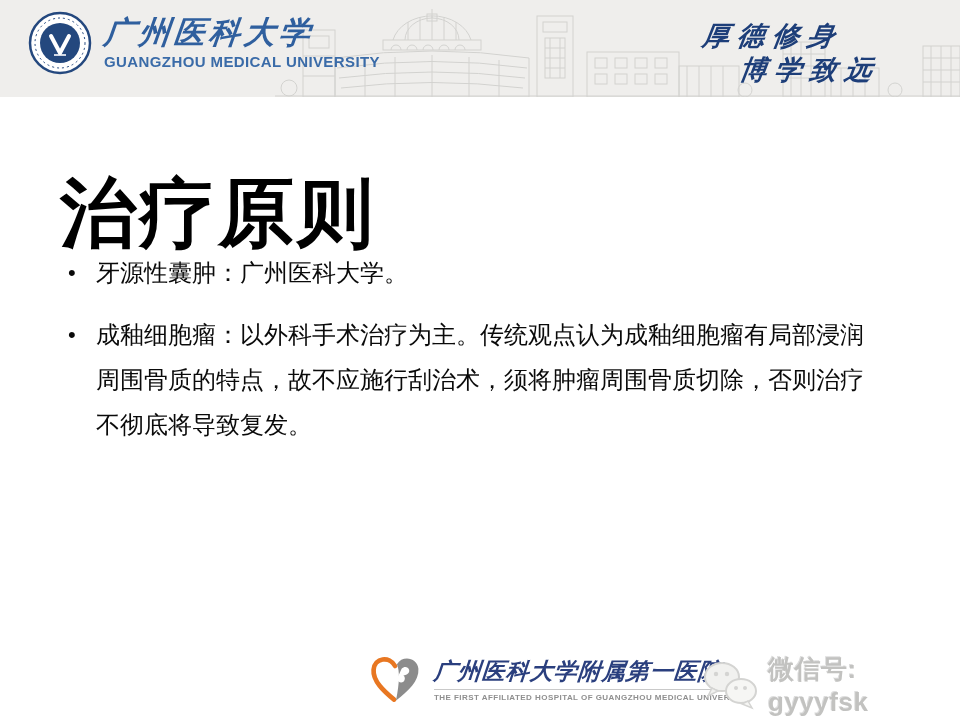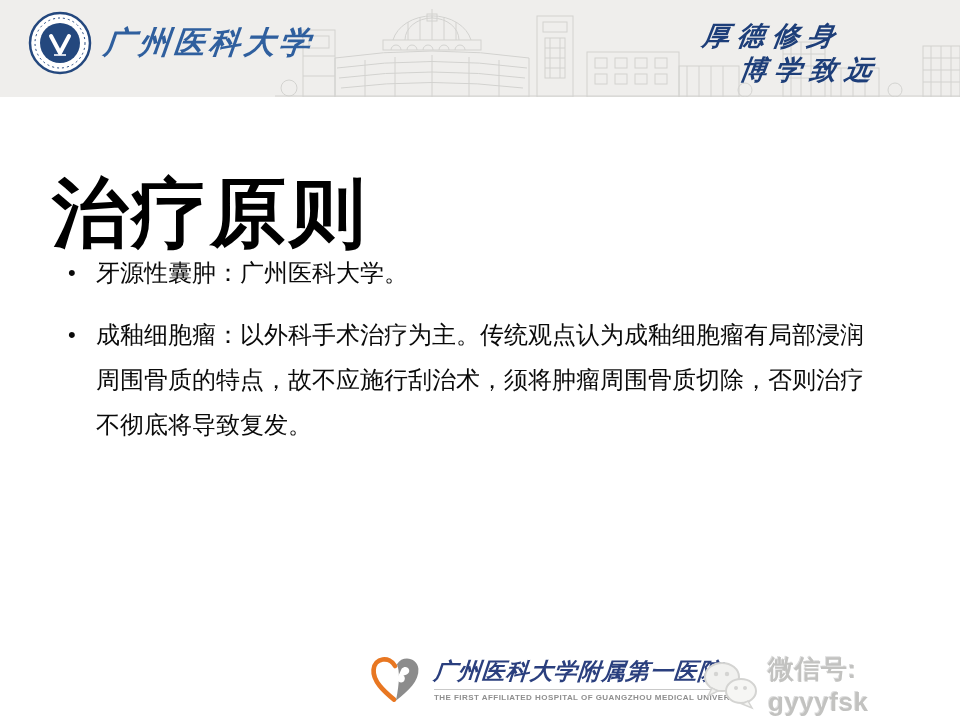--- a/index.html
+++ b/index.html
@@ -28,21 +28,21 @@
   }
   .motto{
     position:absolute;top:20px;right:78px;color:#1d3e79;
     font-size:27px;font-weight:700;font-style:italic;letter-spacing:8px;
     transform:skewX(-8deg);line-height:1.25;
   }
   .motto .m2{margin-left:42px;}
 
   
   .title{
-    position:absolute;top:118px;left:52px;
+    position:absolute;top:118px;left:60px;
     font-size:76px;font-weight:600;color:#000;letter-spacing:3px;line-height:1.15;
   }
   .bullets{
     position:absolute;top:250px;left:68px;width:812px;
     list-style:none;margin:0;padding:0;
   }
   .bullets li{
     display:flex;align-items:flex-start;
     font-size:24px;color:#0a0a0a;line-height:45px;
   }
@@ -155,20 +155,21 @@
     <div class="logo-group">
       <svg class="seal" viewBox="0 0 64 64">
         <circle cx="32" cy="32" r="30" fill="#ffffff" stroke="#24487e" stroke-width="2.5"></circle>
         <circle cx="32" cy="32" r="25" fill="none" stroke="#24487e" stroke-width="1" stroke-dasharray="2 3"></circle>
         <circle cx="32" cy="32" r="20" fill="#24487e"></circle>
         <path d="M23 25 L32 42 L41 25" fill="none" stroke="#ffffff" stroke-width="4" stroke-linecap="round" stroke-linejoin="round"></path>
         <path d="M26 44 h12" stroke="#ffffff" stroke-width="1.6"></path>
       </svg>
       <div class="uni-names">
         <div class="uni-zh">广州医科大学</div>
+        <div class="uni-en">GUANGZHOU MEDICAL UNIVERSITY</div>
       </div>
     </div>
 
     <div class="motto">
       <div class="m1">厚德修身</div>
       <div class="m2">博学致远</div>
     </div>
   </div>
 
   <h1 class="title">治疗原则</h1>

